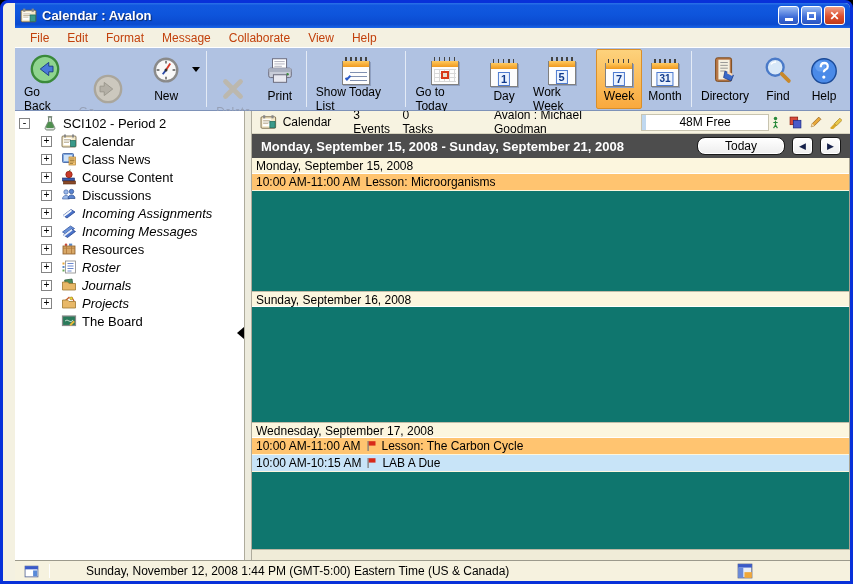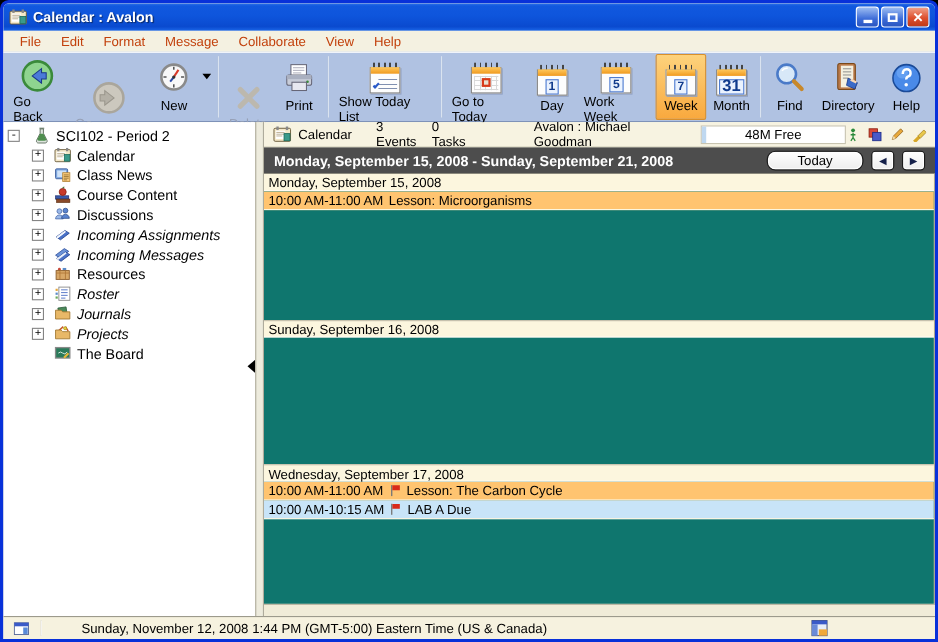--- a/index.html
+++ b/index.html
@@ -1,19 +1,19 @@
 <!DOCTYPE html>
 <html><head>
 <meta charset="utf-8">
 <style>
   * { box-sizing: border-box; }
   html,body { margin:0; padding:0; background:#000; }
   body { width:853px; height:584px; overflow:hidden; font-family:"Liberation Sans", sans-serif; }
   .window { width:853px; height:584px; border:3px solid #0831D9; border-radius:8px 8px 0 0;
-            display:flex; flex-direction:column; background:#F4F1E1; overflow:hidden; }
+            display:flex; flex-direction:column; background:#F4F1E1; overflow:hidden;padding-left:12px; }
 
   
   .titlebar { height:25px; flex:0 0 25px; display:flex; align-items:center; padding:0 5px;
     background:linear-gradient(180deg,#2B72E8 0%,#1158DF 10%,#0E55DC 45%,#0A4ACF 85%,#1A66E8 100%); }
   .titlebar .ticon { width:17px; height:17px; margin-right:5px; }
   .titlebar .ttext { color:#fff; font-weight:bold; font-size:13px; text-shadow:1px 1px 1px #0a2a6a; flex:1; }
   .winbtn { width:21px; height:19px; margin-left:2px; border:1px solid #fff; border-radius:3px;
             display:flex; align-items:center; justify-content:center; }
   .winbtn.min, .winbtn.max { background:linear-gradient(180deg,#9CBCF2,#3D6CD8 60%,#2A55C0); }
   .winbtn.close { background:linear-gradient(180deg,#F0A088,#DD4F2E 55%,#C03A18); }
@@ -43,21 +43,21 @@
   .calicon { width:30px; height:28px; position:relative; margin-top:4px; }
   .calicon .body { position:absolute; top:4px; left:1px; right:1px; bottom:0; background:#FDFDFD;
                    border:1px solid #808080; box-shadow:1px 1px 0 #8FA0C2; }
   .calicon .top { position:absolute; top:4px; left:2px; right:2px; height:6px;
                   background:linear-gradient(180deg,#FFC95E,#F09A1F); }
   .calicon .spiral { position:absolute; top:0; left:4px; right:4px; height:4px;
                      background:repeating-linear-gradient(90deg,#444 0 1.5px,transparent 1.5px 5px); }
   .calicon .num { position:absolute; top:13px; left:50%; transform:translateX(-50%);
                   background:#EAF2FE; border:1px solid #4E7BD0; font-size:11px; font-weight:bold;
                   line-height:12px; padding:0 2px; color:#103A8C; white-space:nowrap; }
-  .calicon .num.small { font-size:15px; }
+  .calicon .num.small { font-size:10px; }
   .calicon .gridbg { position:absolute; top:12px; left:4px; right:4px; bottom:3px;
     background:repeating-linear-gradient(90deg,#D8D8D8 0 1px,transparent 1px 5px),
                repeating-linear-gradient(0deg,#D8D8D8 0 1px,transparent 1px 4px); }
   .calicon .redsq { position:absolute; top:14px; left:50%; transform:translateX(-50%);
                     width:8px; height:8px; background:#E8E0D0; border:2px solid #D83A1A; }
   .calicon .lines { position:absolute; top:13px; left:9px; right:4px; bottom:4px;
     background:repeating-linear-gradient(0deg,#8090B0 0 1px,transparent 1px 4px); }
   .calicon .chk { position:absolute; left:4px; bottom:6px; width:6px; height:3px;
                   border-left:2px solid #2A5AC8; border-bottom:2px solid #2A5AC8; transform:rotate(-45deg); }
 
@@ -290,38 +290,38 @@
             <span class="spiral"></span>
             <span class="num small">31</span>
           </span>
         </span>
       <span>Month</span>
     </div>
     <div class="tsep"></div>
     <div class="tbtn">
       <span class="ibox">
           <svg width="32" height="32" viewBox="0 0 34 34">
-            <circle cx="14" cy="13" r="9" fill="#D8E8F8" stroke="#4A7AC8" stroke-width="2.5"></circle>
-            <path d="M21 20l7.5 7.5" stroke="#C8882A" stroke-width="4" stroke-linecap="round"></path>
-            <path d="M9.5 10q2-3 5.5-2.5" stroke="#FFF" stroke-width="1.5" fill="none"></path>
-          </svg>
-        </span>
-      <span>Find</span>
-    </div>
-    <div class="tbtn">
-      <span class="ibox">
-          <svg width="32" height="32" viewBox="0 0 34 34">
             <rect x="7" y="3" width="17" height="25" rx="2" fill="#B87848" stroke="#7A4818" stroke-width="1"></rect>
             <rect x="10" y="5" width="12" height="21" fill="#F4F0E0"></rect>
             <path d="M12 8h8M12 11h8M12 14h8M12 17h5" stroke="#888" stroke-width="0.9"></path>
             <path d="M17 17l9 4.5-2.5 6-8-3.5z" fill="#3A6AC8" stroke="#1A3A88" stroke-width="0.8"></path>
             <path d="M19.5 18.5l5.5 2.8" stroke="#F8D8B8" stroke-width="2.2"></path>
           </svg>
         </span>
       <span>Directory</span>
+    </div>
+    <div class="tbtn">
+      <span class="ibox">
+          <svg width="32" height="32" viewBox="0 0 34 34">
+            <circle cx="14" cy="13" r="9" fill="#D8E8F8" stroke="#4A7AC8" stroke-width="2.5"></circle>
+            <path d="M21 20l7.5 7.5" stroke="#C8882A" stroke-width="4" stroke-linecap="round"></path>
+            <path d="M9.5 10q2-3 5.5-2.5" stroke="#FFF" stroke-width="1.5" fill="none"></path>
+          </svg>
+        </span>
+      <span>Find</span>
     </div>
     <div class="tbtn">
       <span class="ibox">
           <svg width="32" height="32" viewBox="0 0 34 34">
             <circle cx="17" cy="17" r="13" fill="#4A8AE8" stroke="#1A4A98" stroke-width="1.5"></circle>
             <circle cx="13" cy="12" r="5.5" fill="#7AB0F8" opacity="0.55"></circle>
             <path d="M13.5 13q0-4.5 3.8-4.5t3.7 3.7q0 2.2-2.2 3.2t-1.8 3" stroke="#FFF" stroke-width="2.4" fill="none"></path>
             <circle cx="16.8" cy="23.5" r="1.7" fill="#FFF"></circle>
           </svg>
         </span>

